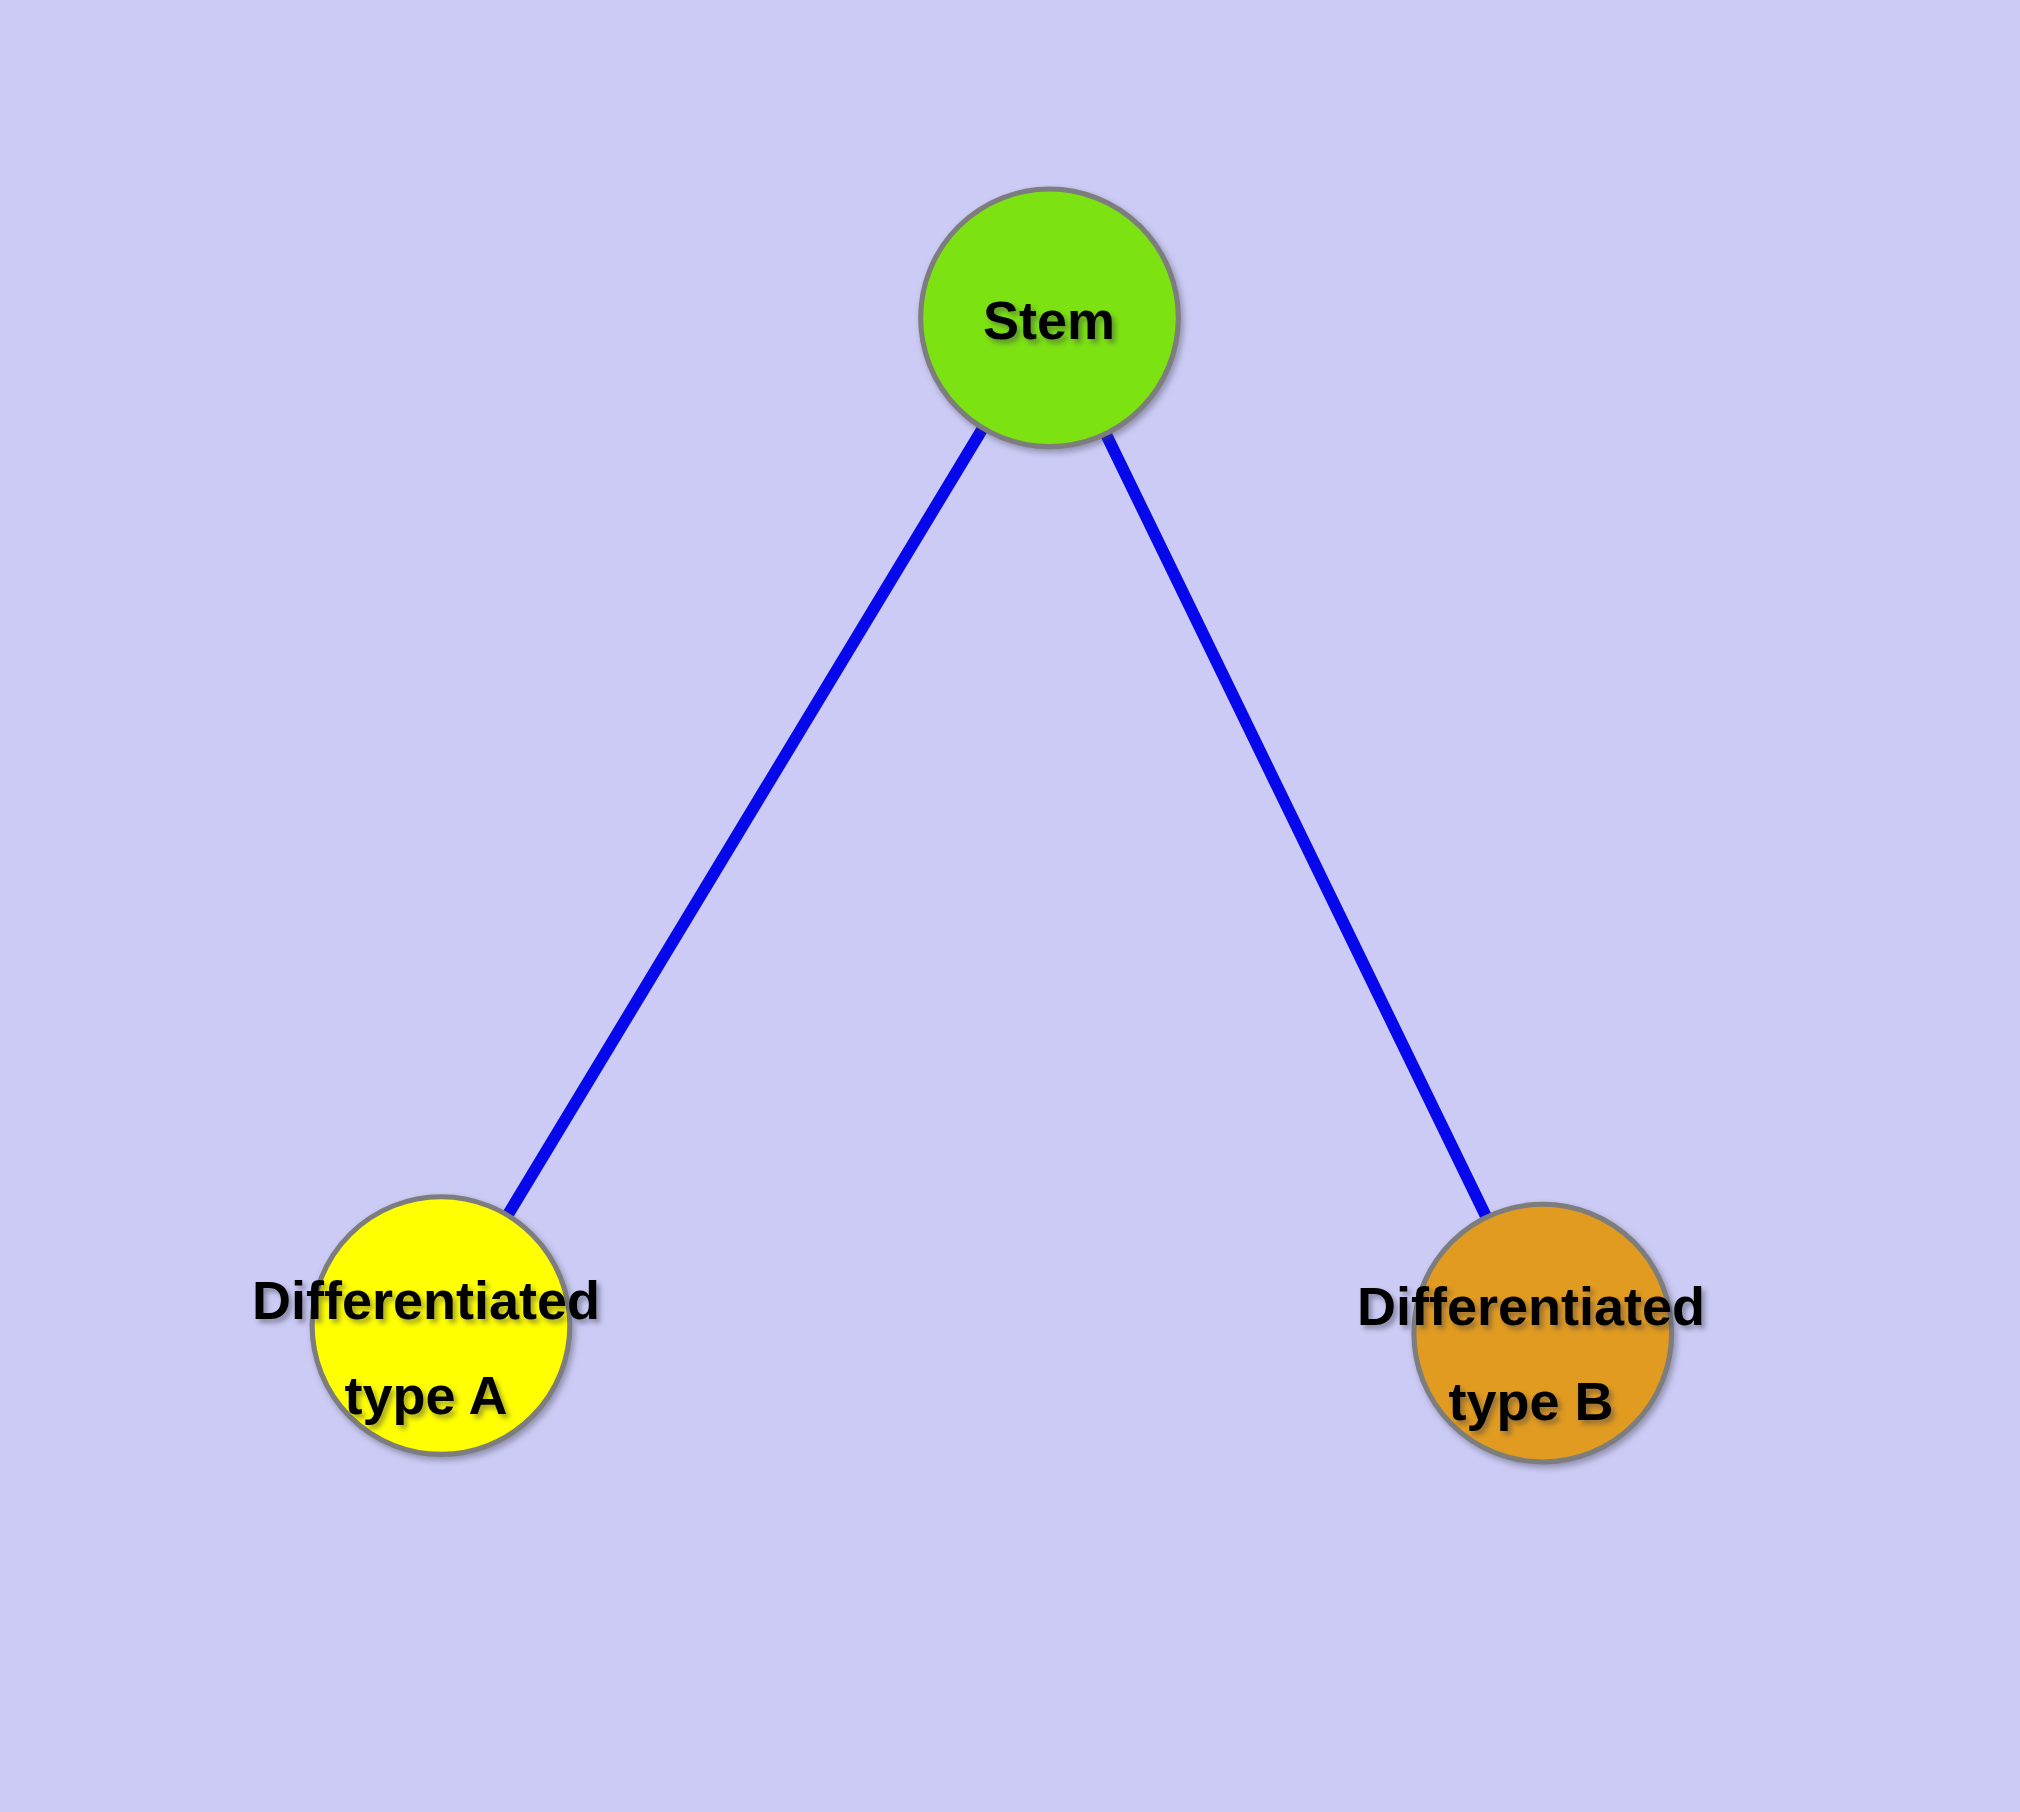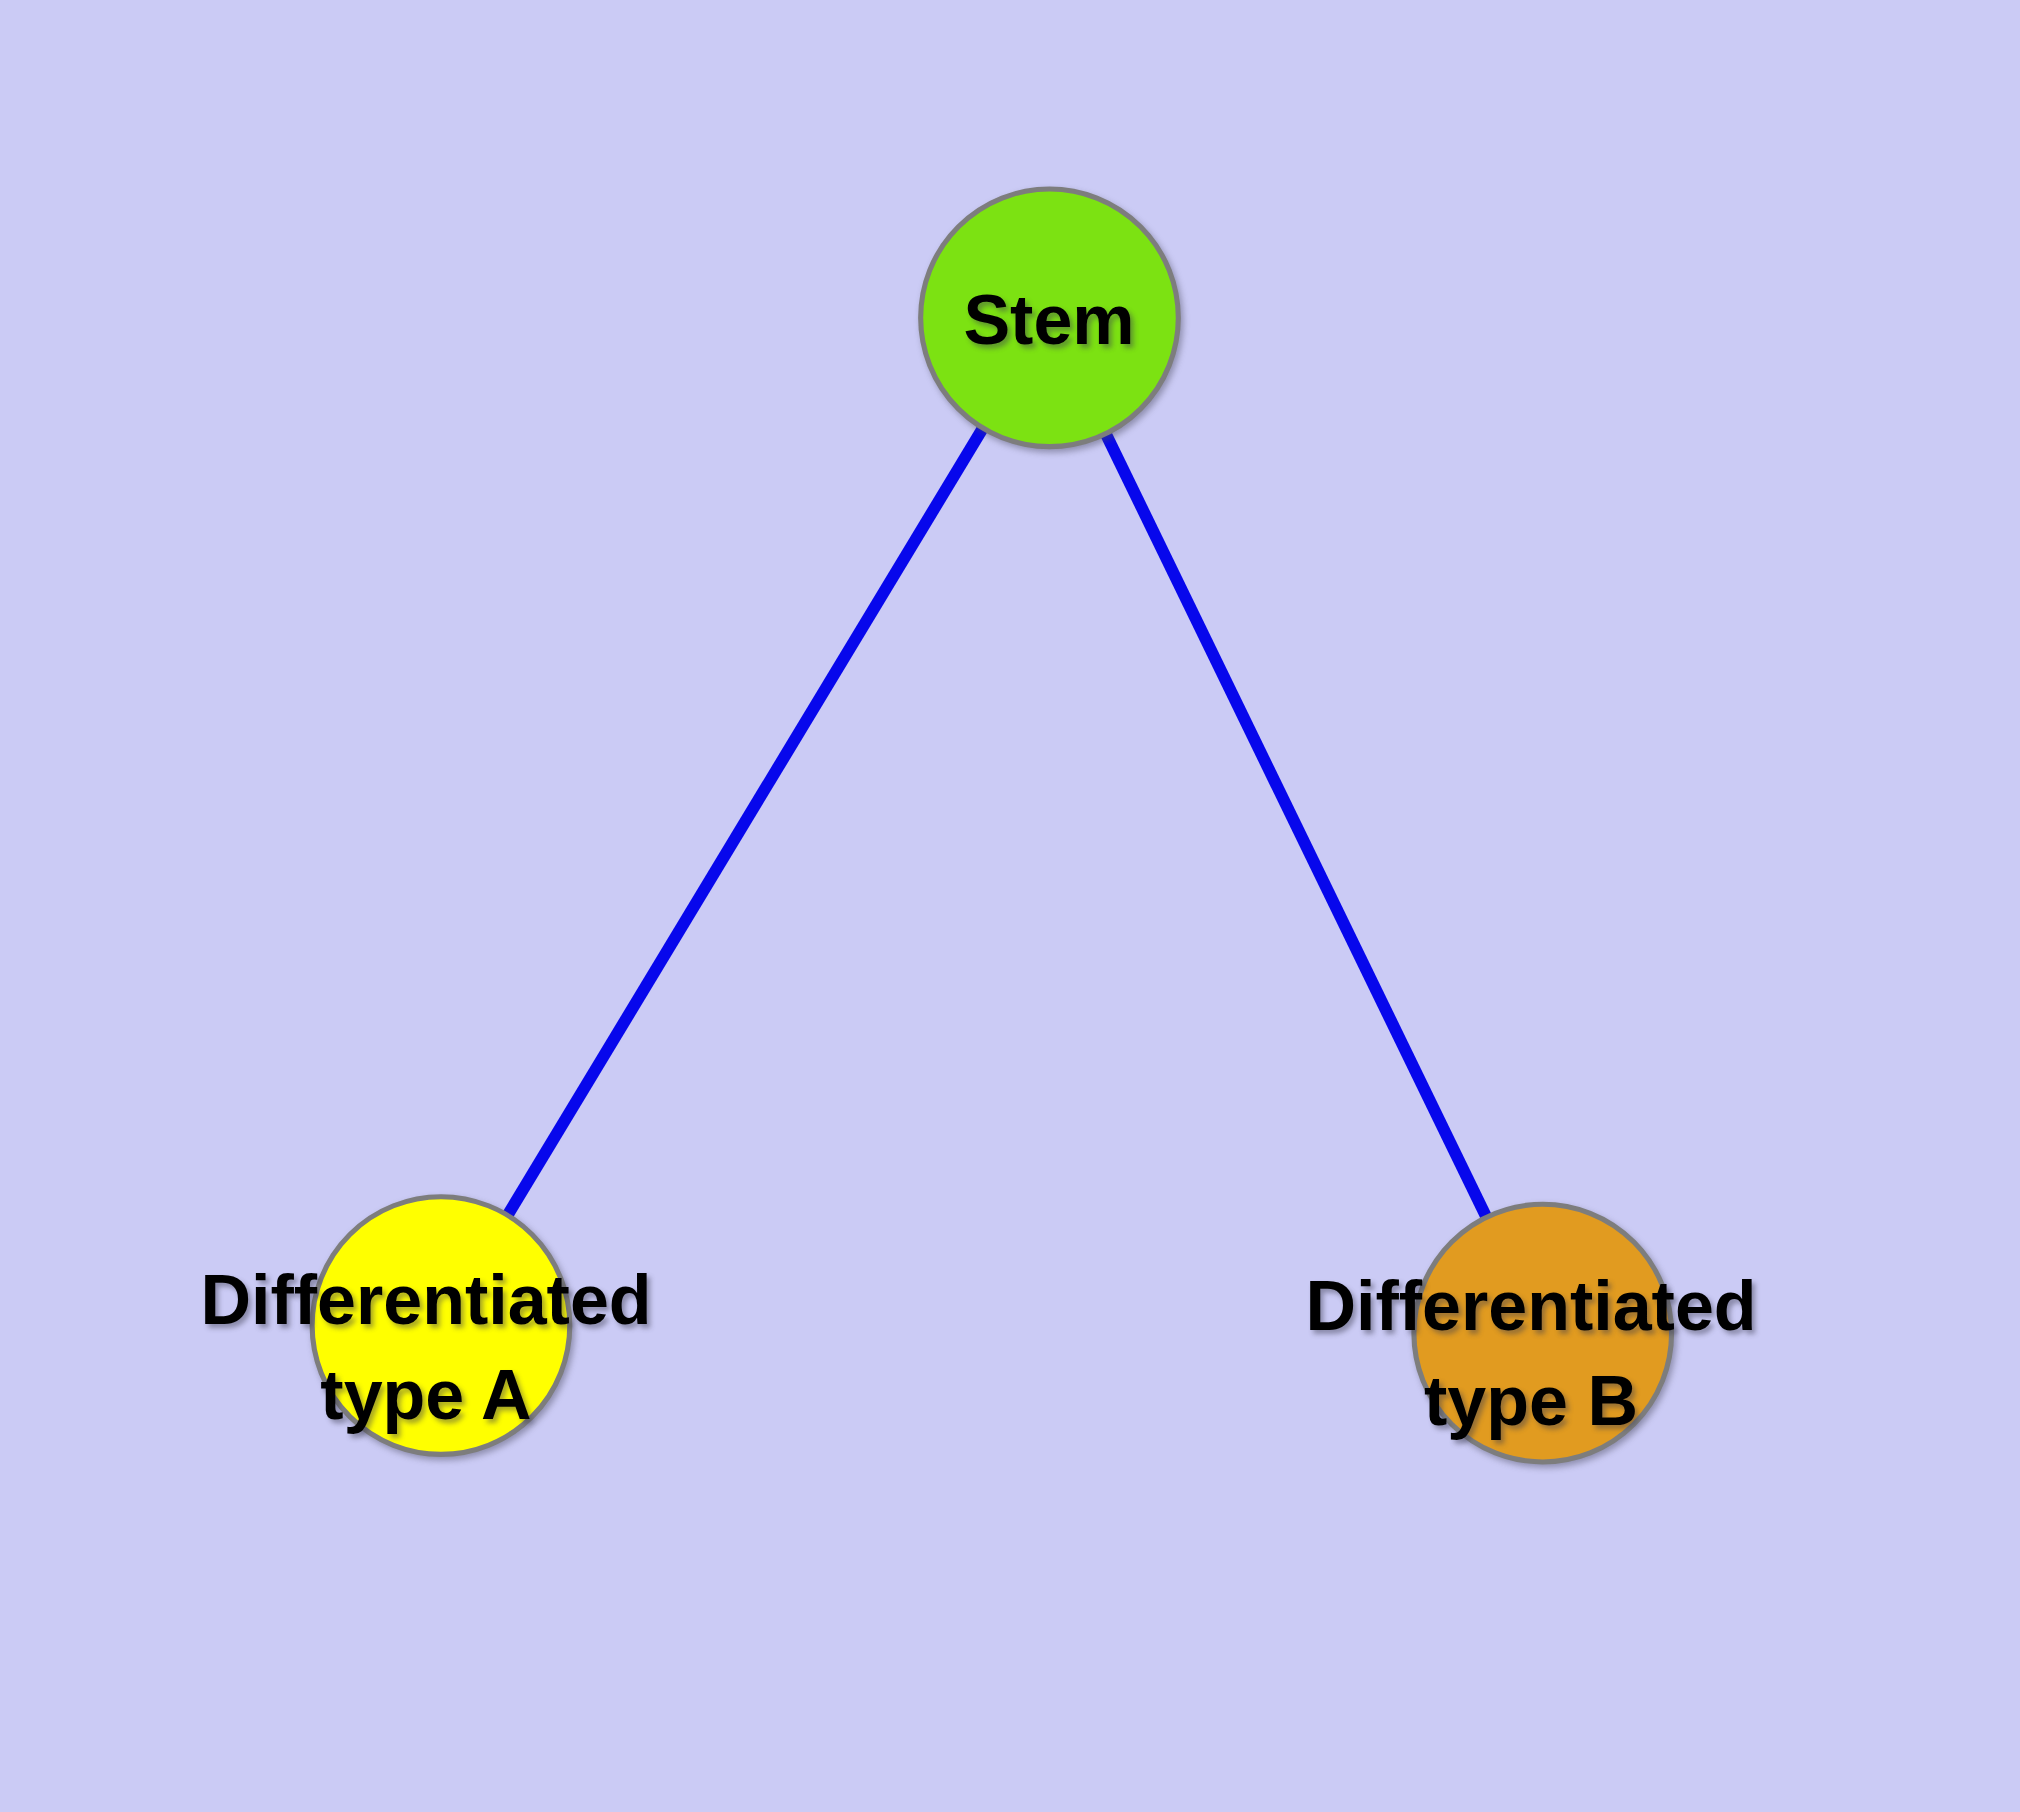--- a/index.html
+++ b/index.html
@@ -28,21 +28,21 @@
     stroke-width: 14px;
     stroke-linecap: butt;
   }
   .node-circle {
     stroke-width: 6px;
     filter: drop-shadow(3px 4px 4px rgba(70, 70, 90, 0.45));
   }
   .node-label {
     position: absolute;
     transform: translate(-50%, -50%);
-    font-size: 70px;
+    font-size: 54px;
     line-height: 95px;
     font-weight: bold;
     color: #000000;
     text-align: center;
     white-space: pre-line;
     text-shadow: 3.4px 4.2px 5.1px rgba(60, 60, 80, 0.45);
     pointer-events: none;
   }
 </style>
 </head>

